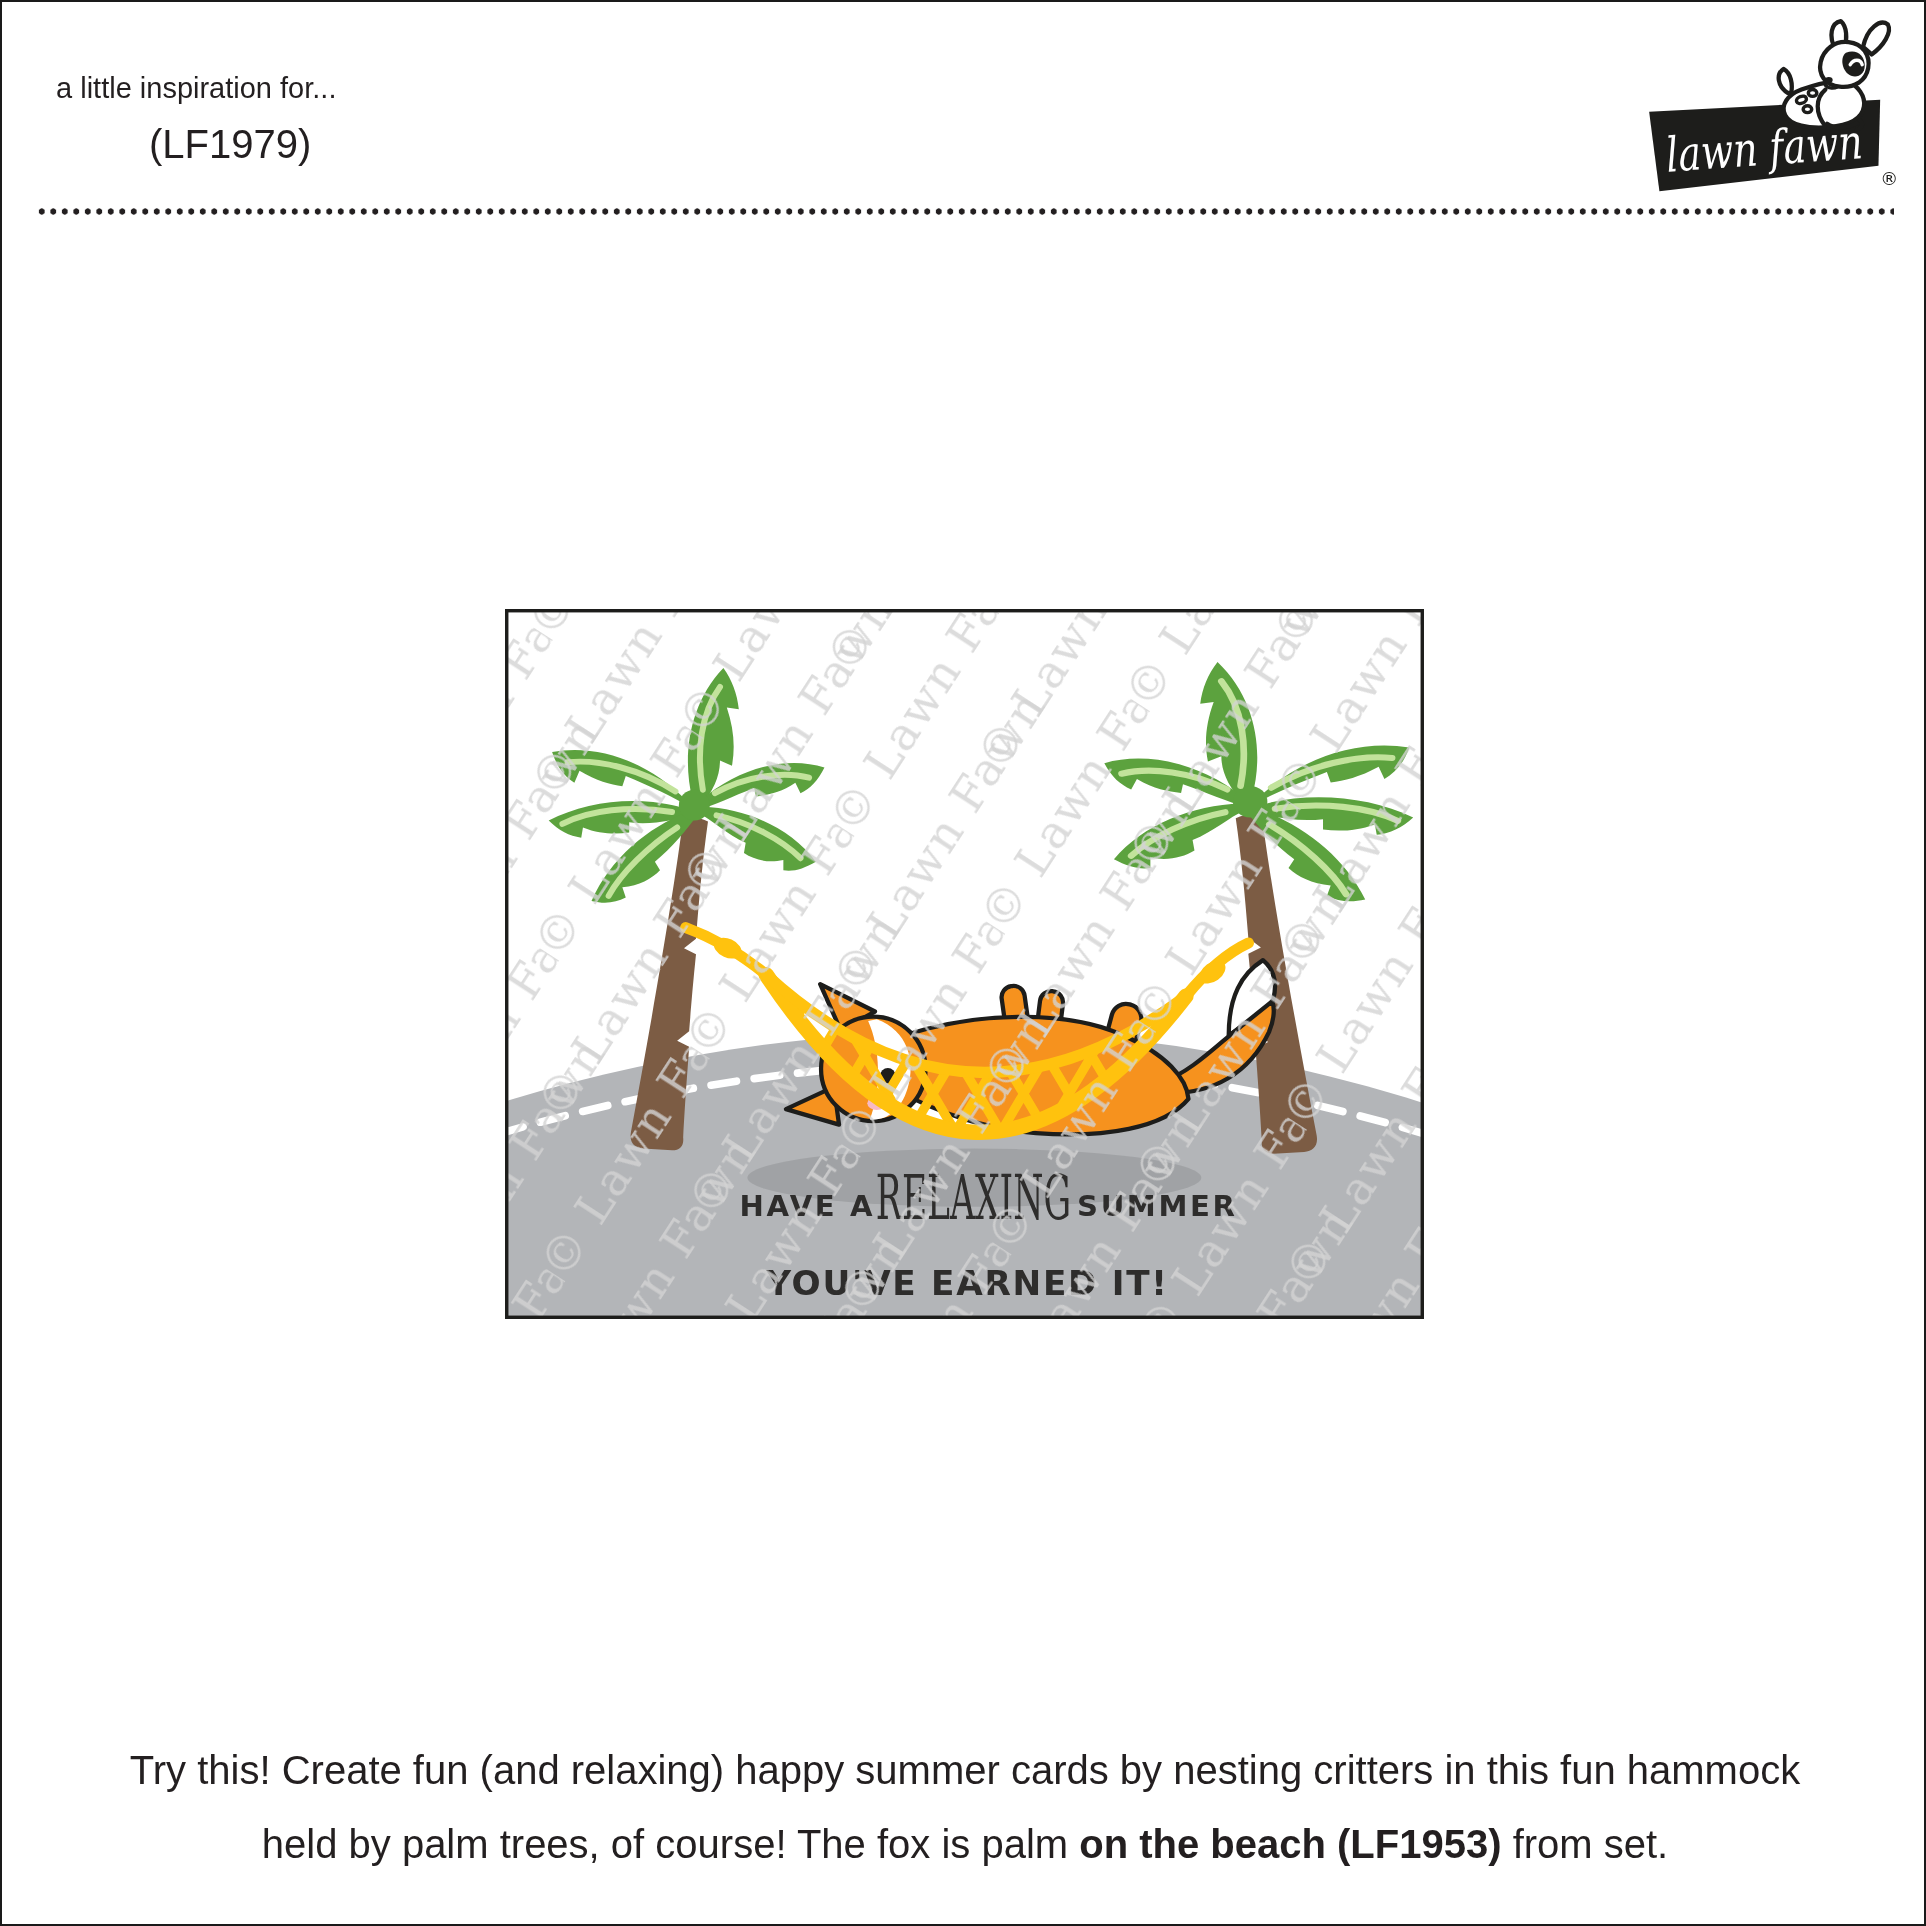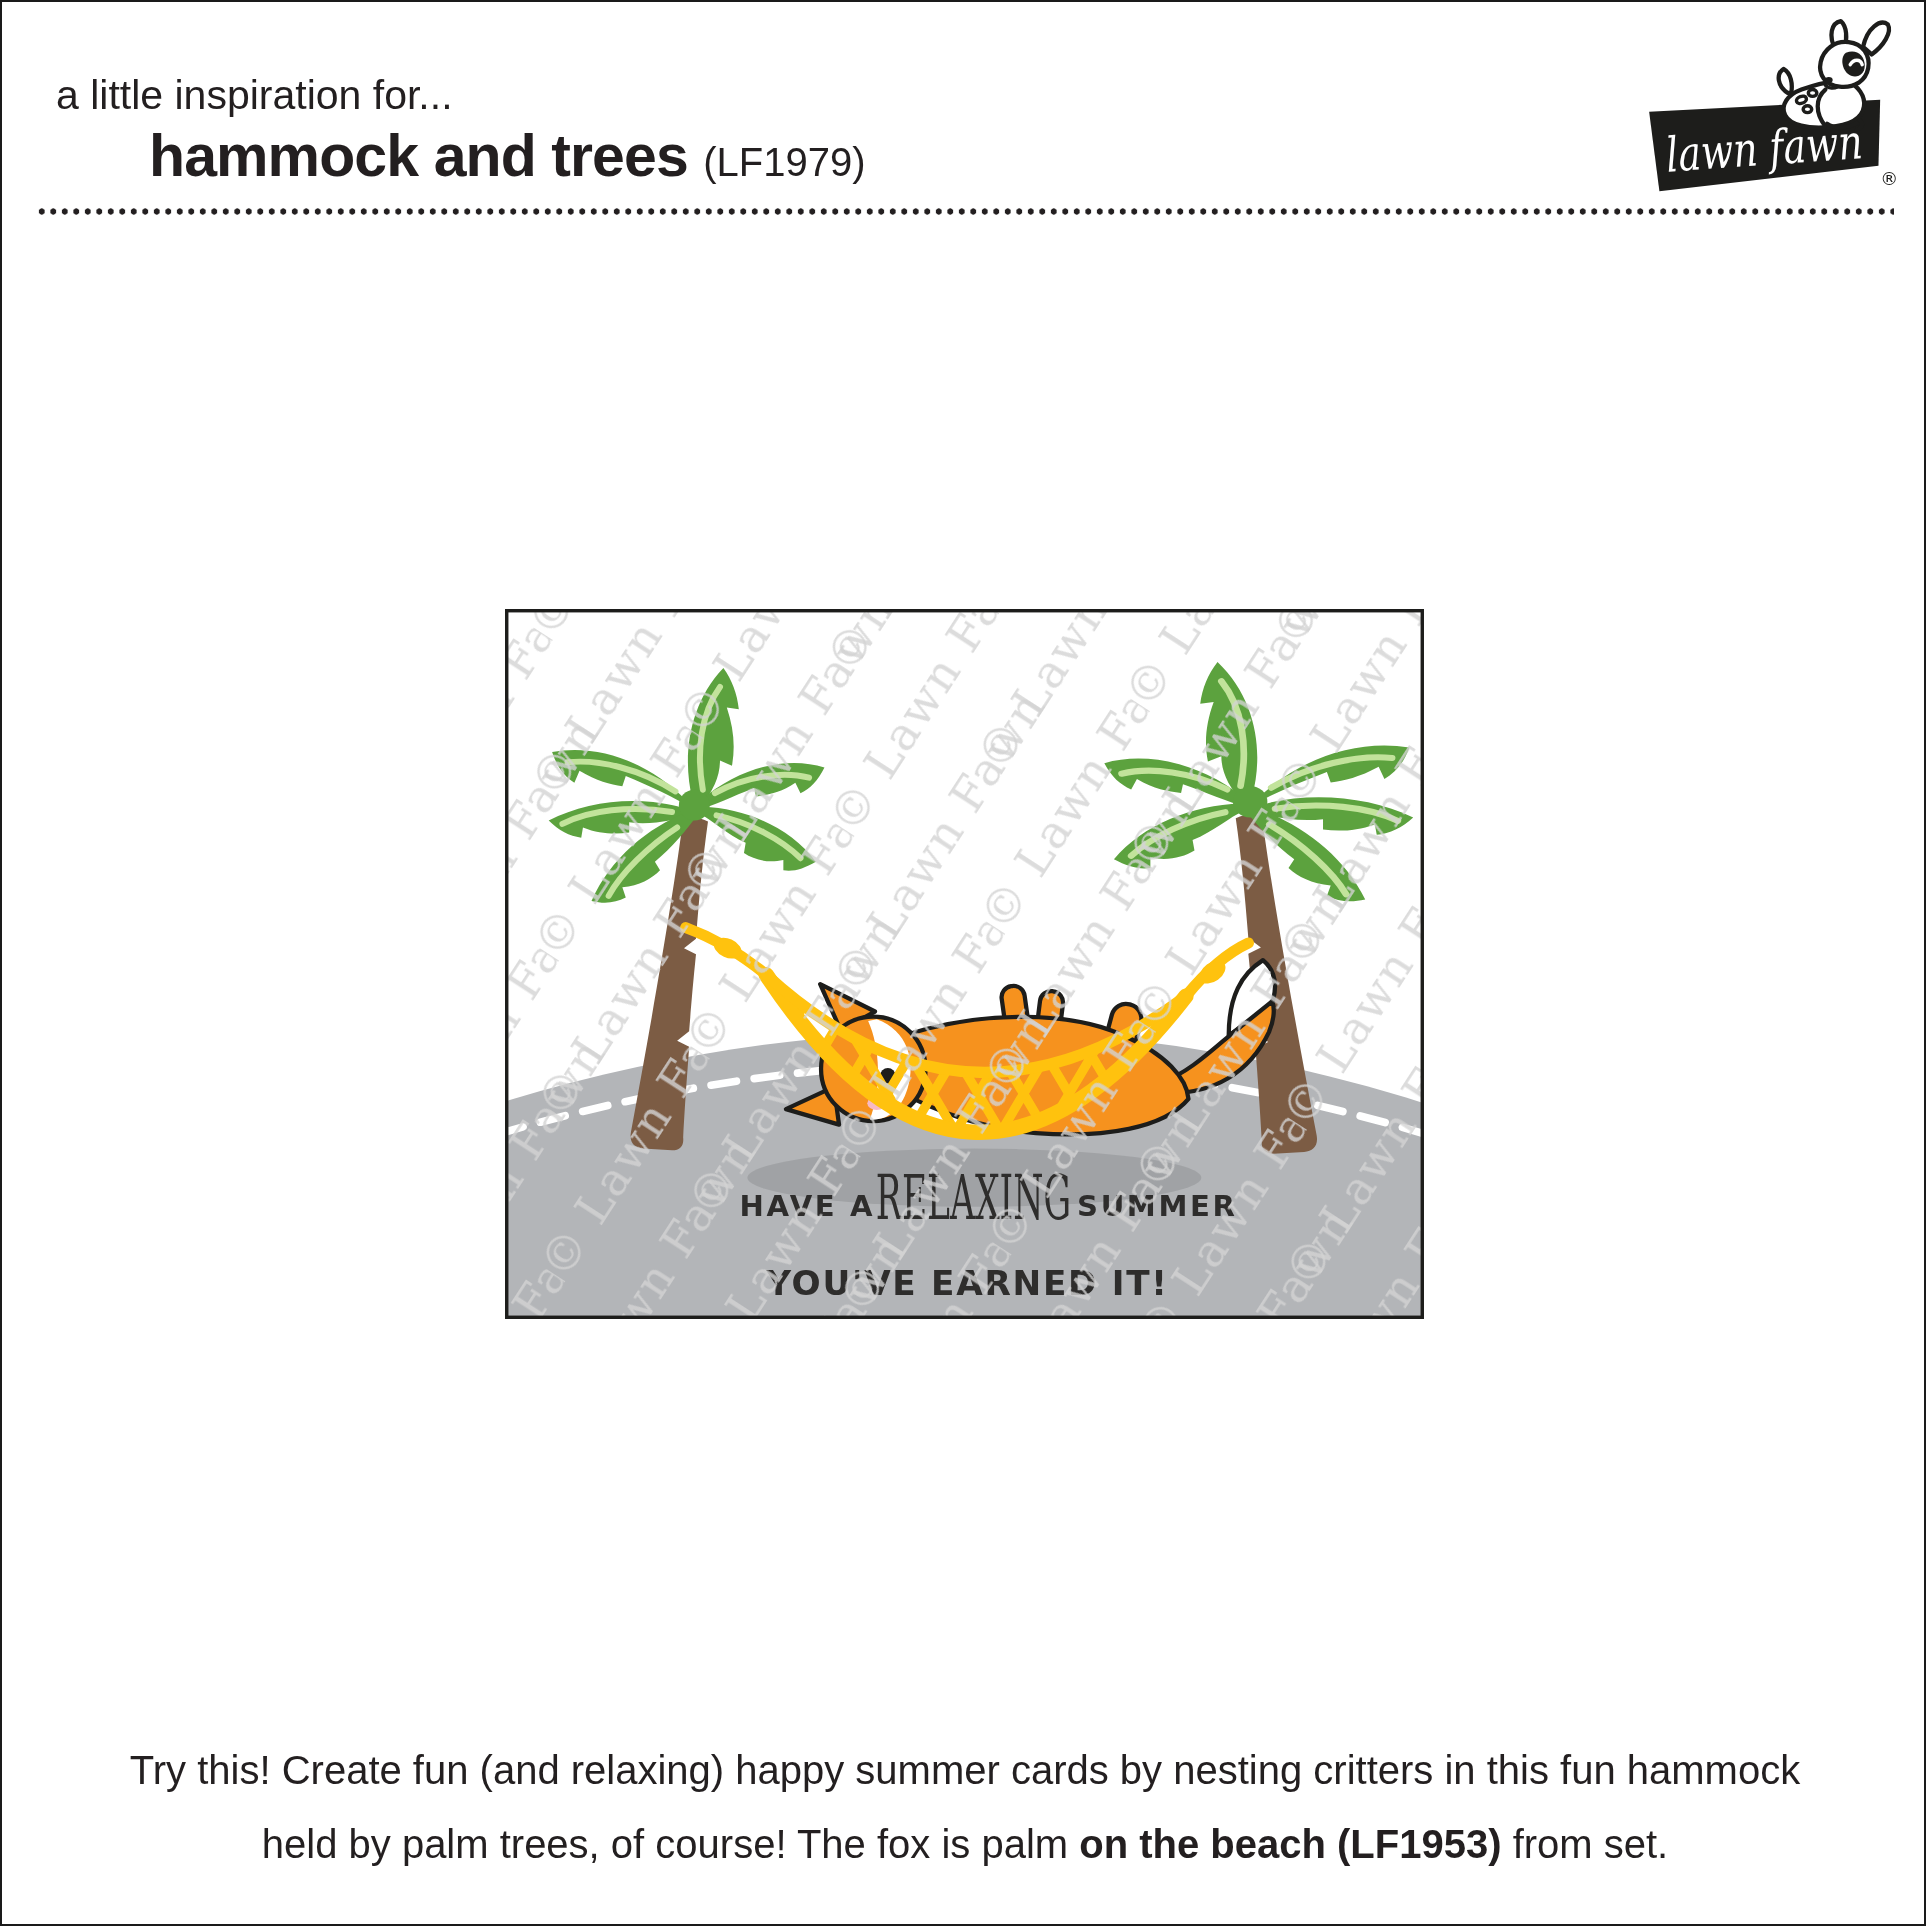--- a/index.html
+++ b/index.html
@@ -9,21 +9,21 @@
     background:#fff;
     box-sizing:border-box;
     border:2.6px solid #1a1a1a;
     font-family:"Liberation Sans",sans-serif;
     color:#231f20;
     overflow:hidden;
   }
   
   .eyebrow{
     position:absolute;left:54px;top:70px;
-    font-size:41px;font-weight:400;letter-spacing:0px;color:#231f20;
+    font-size:29px;font-weight:400;letter-spacing:0px;color:#231f20;
   }
   .title-row{
     position:absolute;left:147px;top:120px;
     display:flex;align-items:baseline;gap:15.4px;white-space:nowrap;
   }
   .product-title{font-size:59px;font-weight:700;letter-spacing:-0.9px;color:#231f20;}
   .product-code{font-size:40px;font-weight:400;color:#231f20;}
   .dotted-sep{
     position:absolute;left:34px;top:205px;width:1858px;height:8.6px;
     background-image:radial-gradient(circle,#231f20 2.7px,transparent 3.3px);
@@ -55,21 +55,20 @@
   }
   .caption b{font-weight:700;margin-top:40px;}
 </style>
 </head>
 <body>
 
 <div class="page">
 
   <div class="eyebrow">a little inspiration for...</div>
   <div class="title-row">
-    <span class="product-title">hammock and trees</span>
     <span class="product-code">(LF1979)</span>
   </div>
   <div class="dotted-sep"></div>
 
   <div class="logo-wrap">
     <svg viewBox="0 0 298 218" width="255" height="187">
       <path d="M 6,114 L 276,100 L 274,177 L 18,207 Z" fill="#1d1d1b"></path>
       <g stroke="#1d1d1b" stroke-width="5" stroke-linejoin="round" stroke-linecap="round">
         <path d="M 168,92 C 156,84 154,70 163,64 C 172,69 174,82 172,92 Z" fill="#fff"></path>
         <path d="M 235,76 C 251,84 259,96 257,108 C 255,122 240,130 216,132 C 192,134 171,130 165,118 C 159,106 168,94 184,88 C 200,82 220,78 235,76 Z" fill="#fff"></path>

